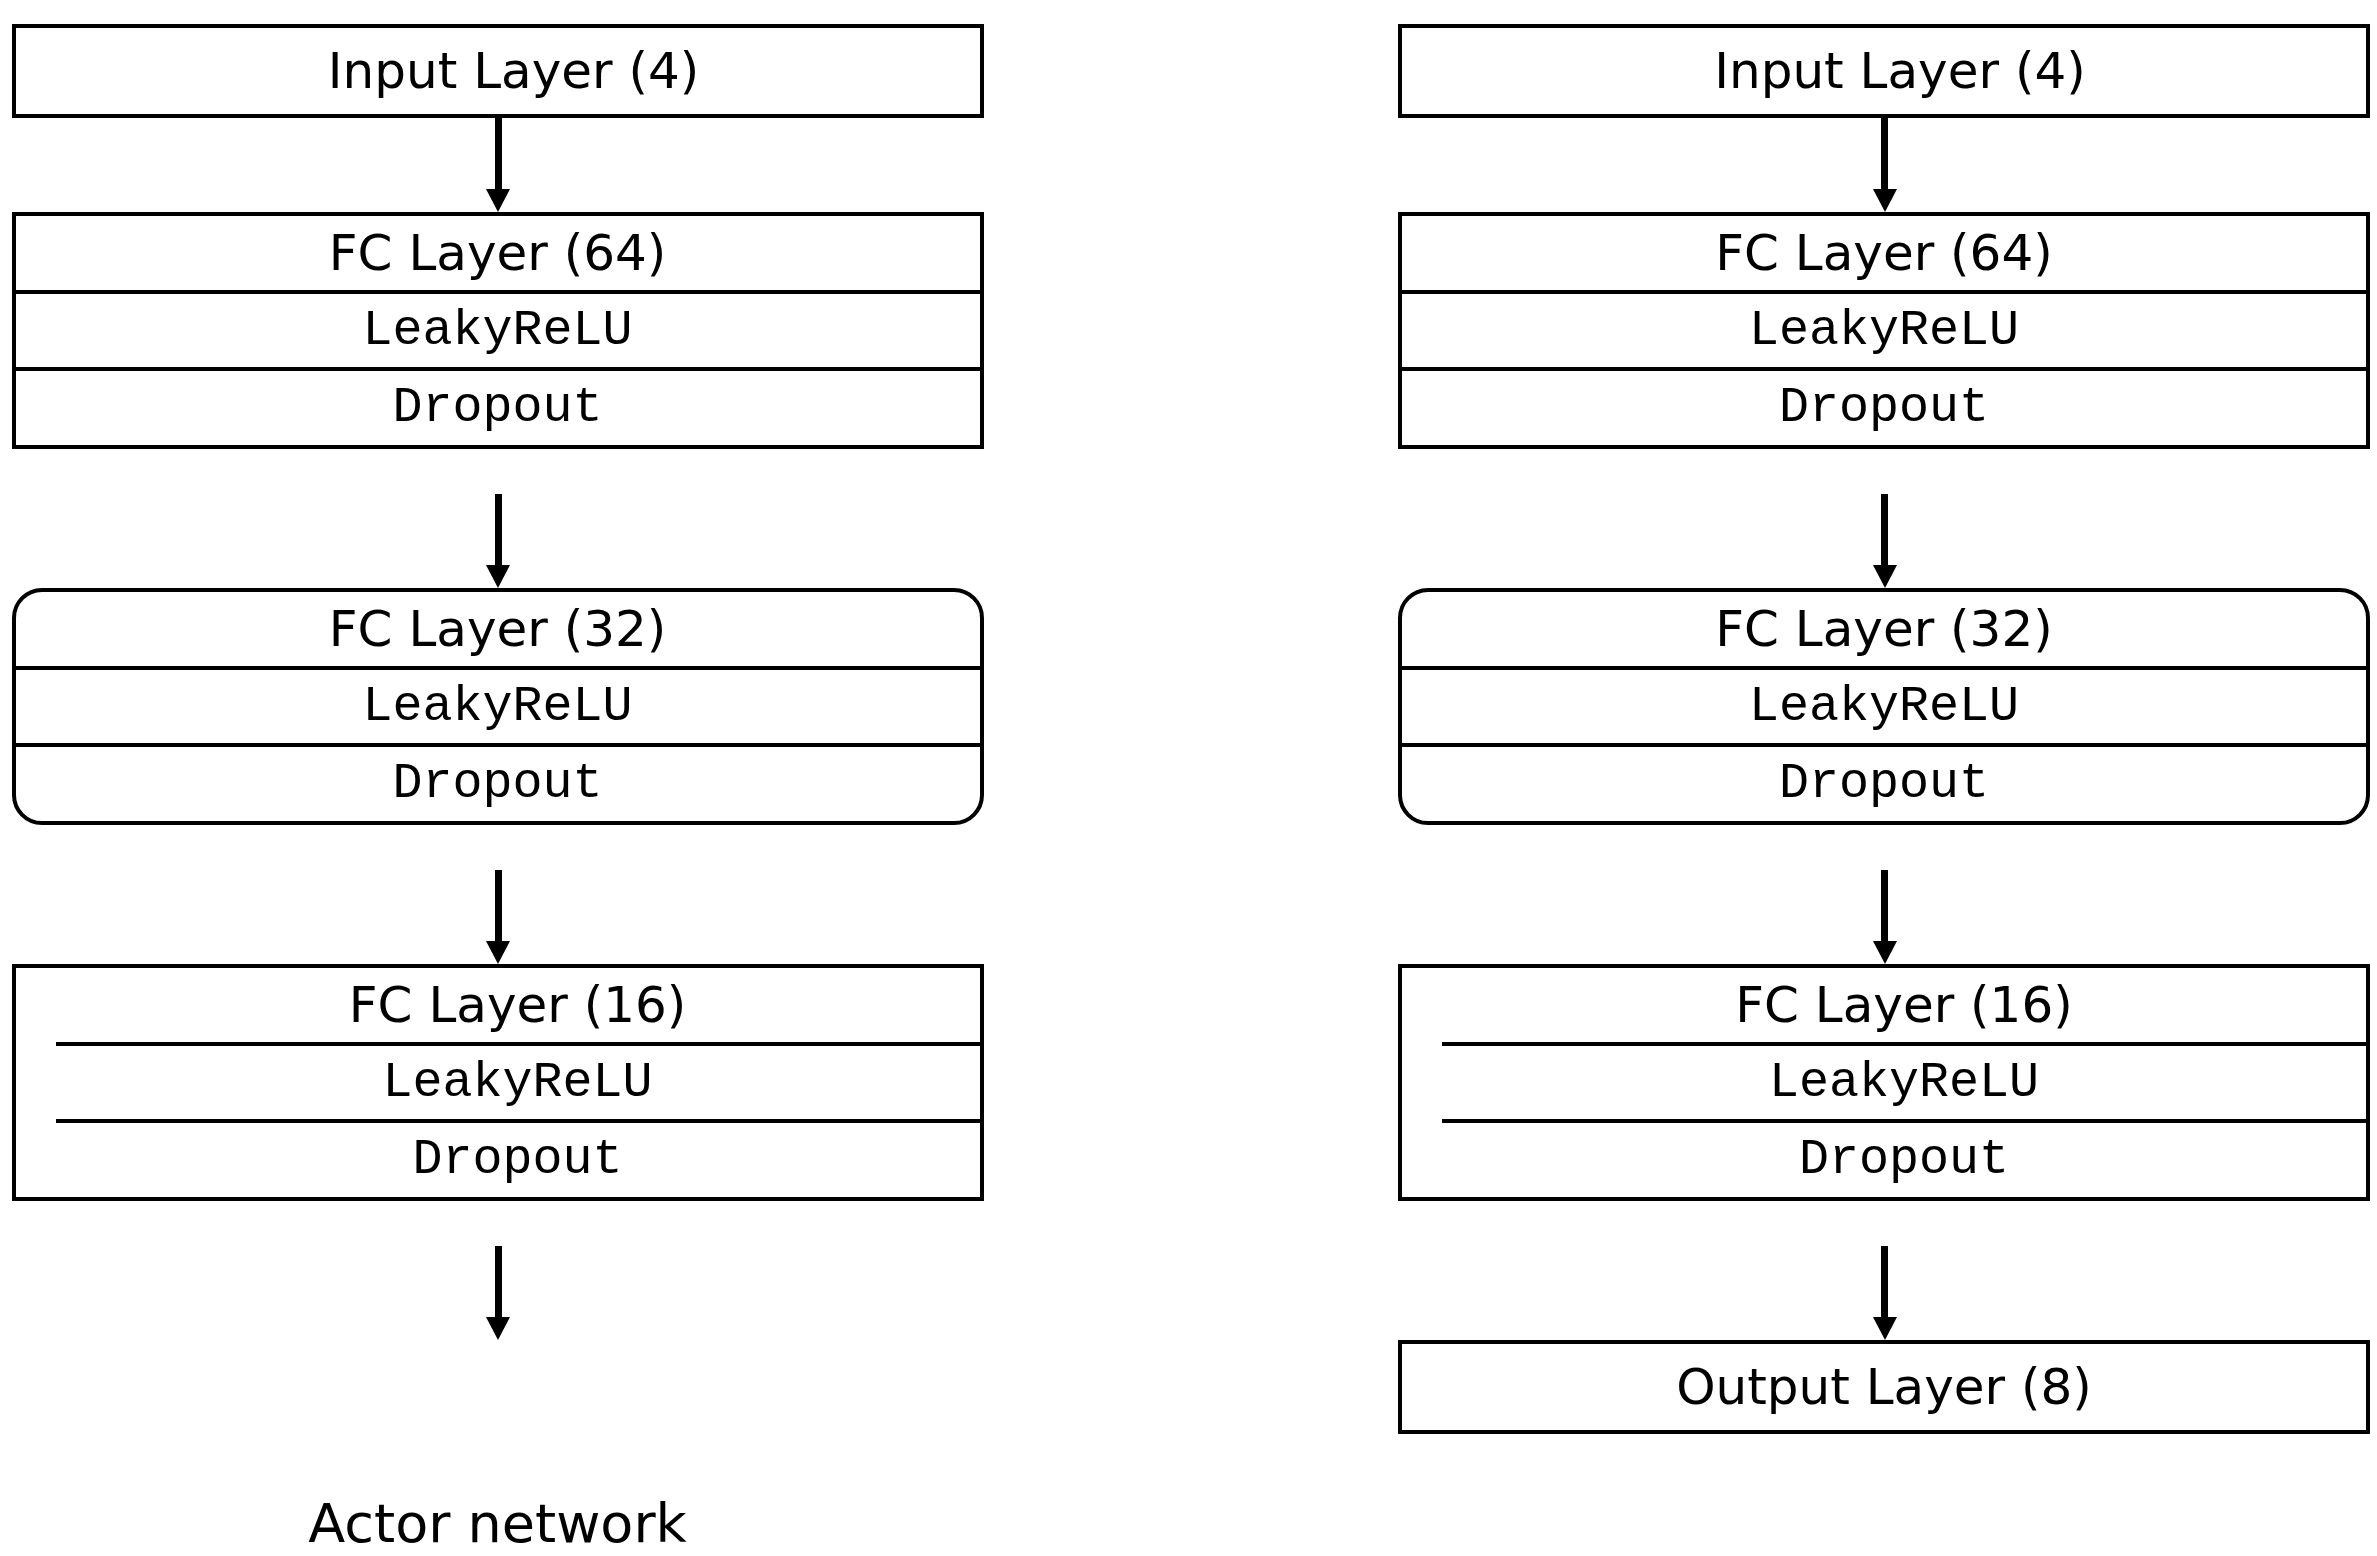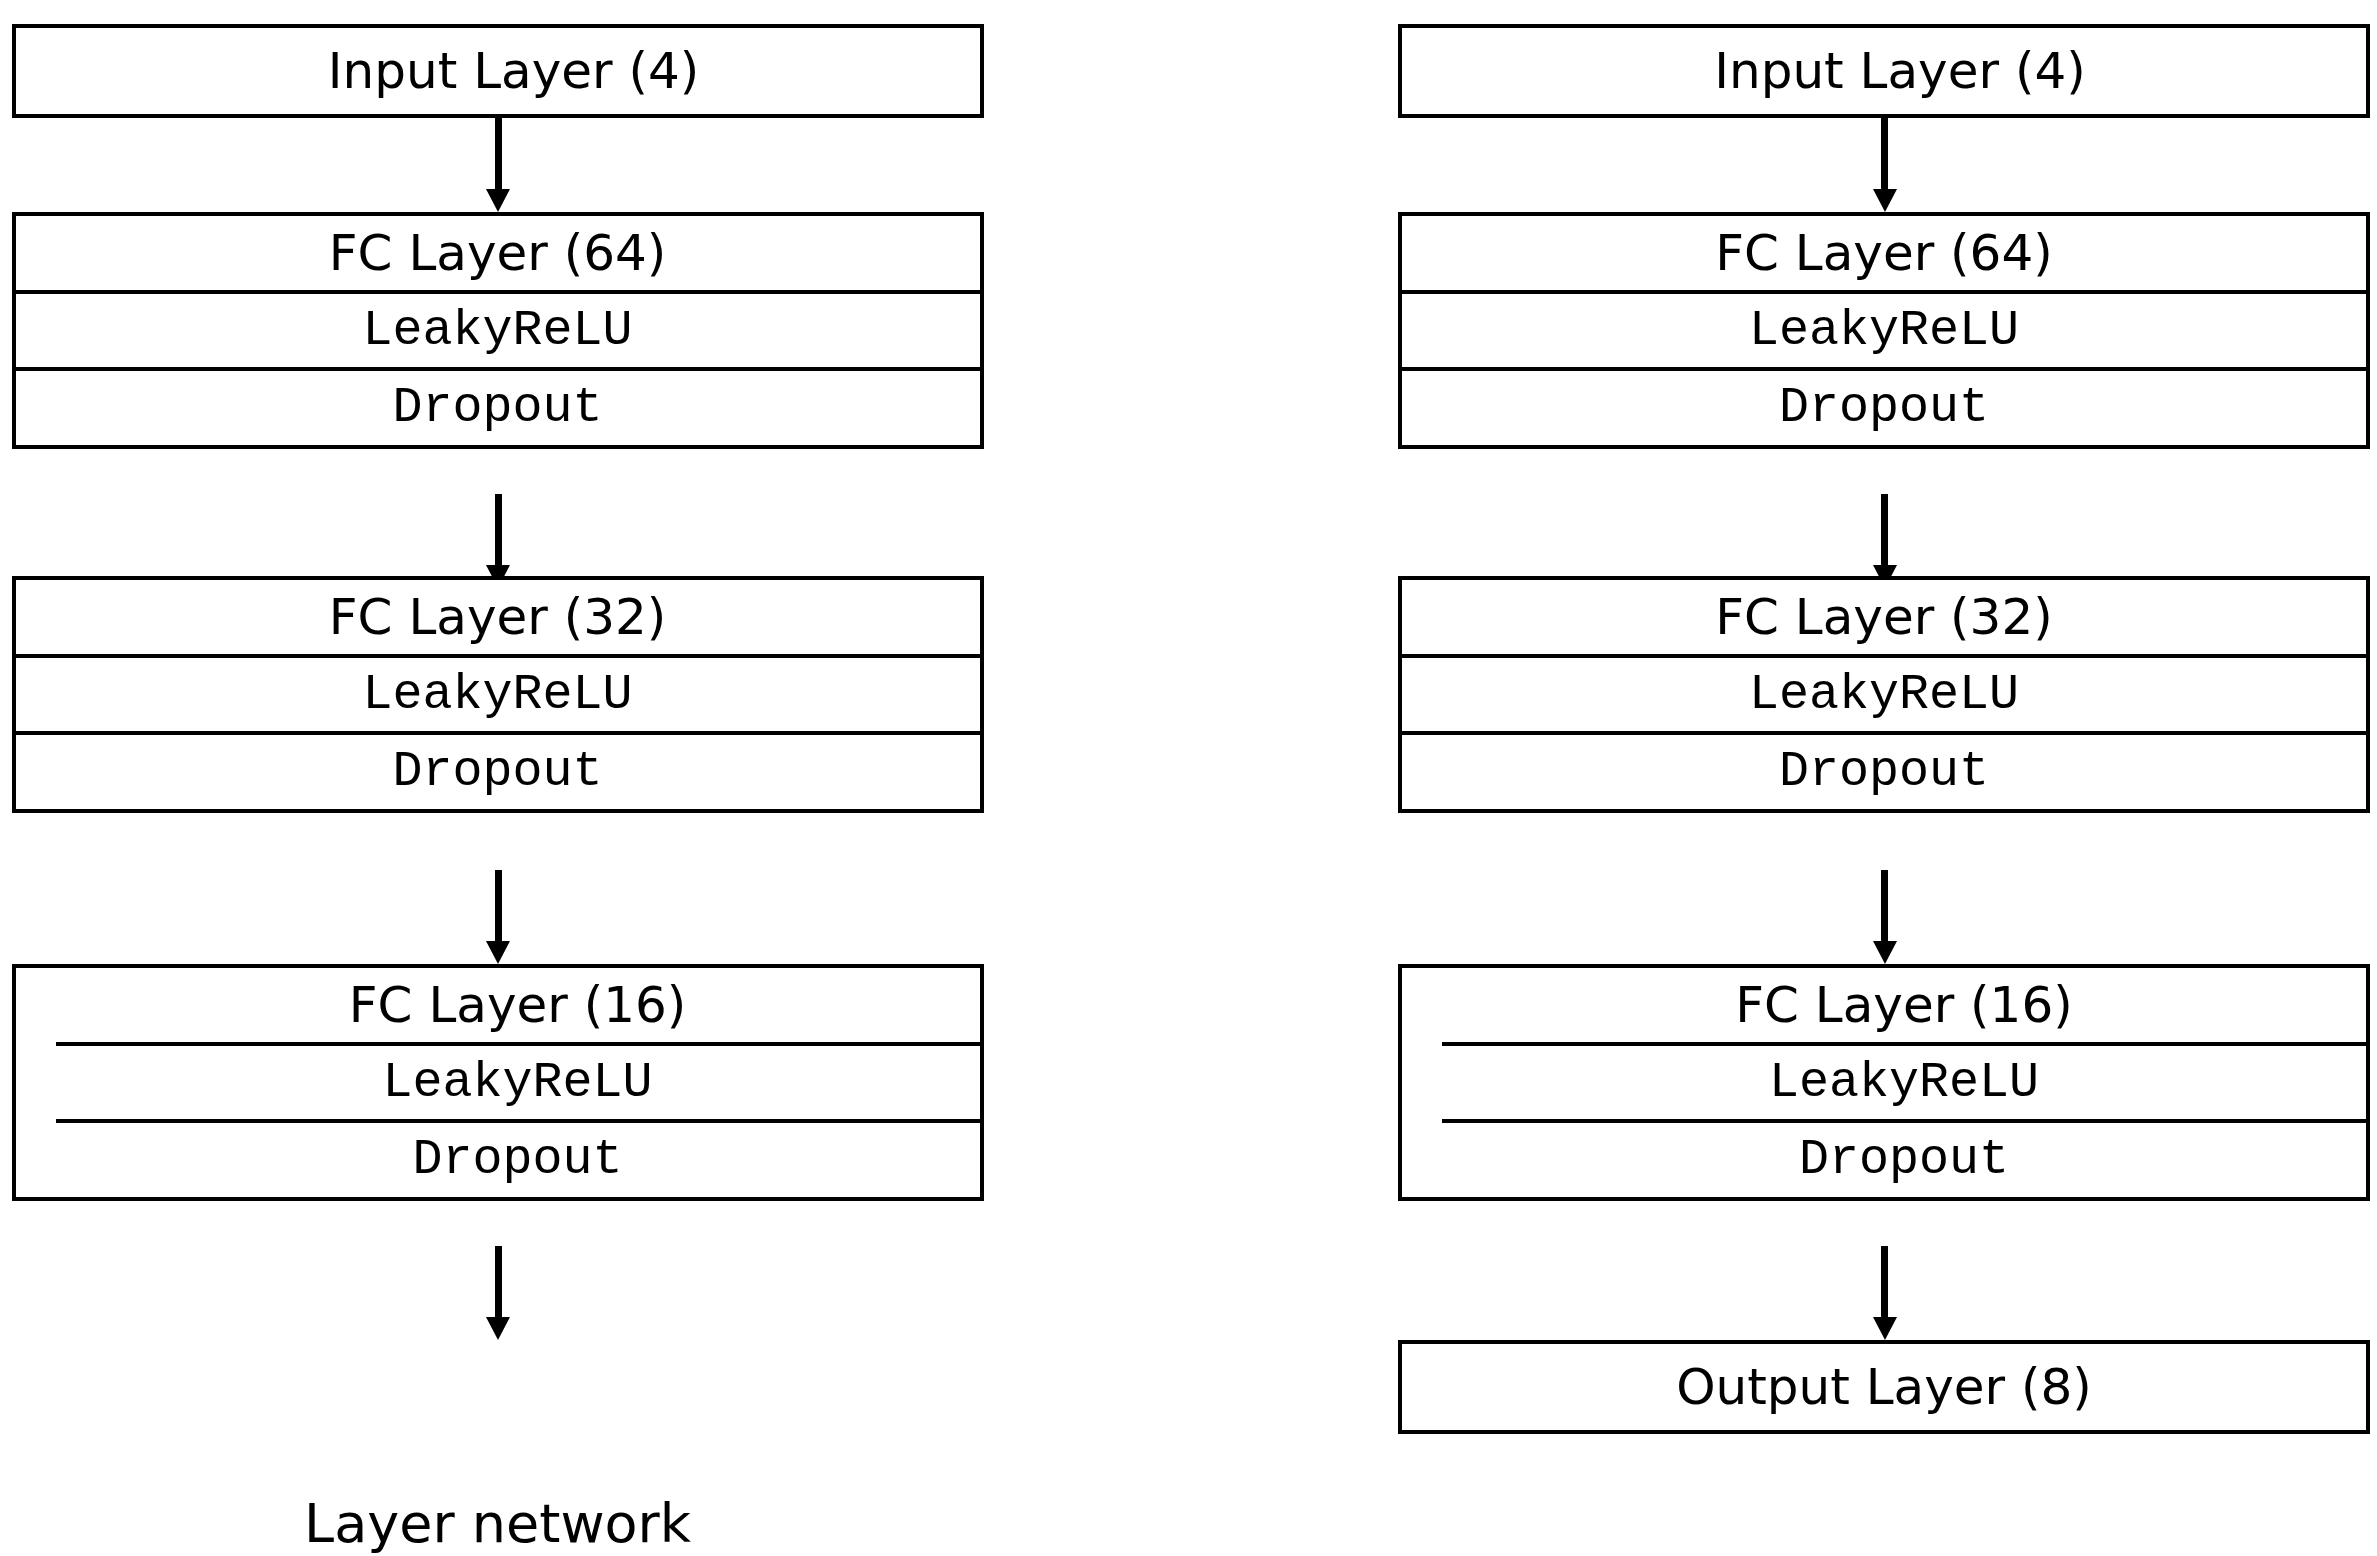--- a/index.html
+++ b/index.html
@@ -34,21 +34,21 @@
     justify-content: center;
     font-size: 50px;
     line-height: 1;
     box-sizing: border-box;
     white-space: nowrap;
   }
   .group .row + .row { border-top: 4.5px solid #000000; font-family: Liberation Mono, monospace; }
 
   .b0 { top: 0; padding-left: 32px; }
   .b1 { top: 188px; }
-  .b2 { top: 552px; }
+  .b2 { top: 564px; border-radius: 30px; }
   .b3 { top: 940px; padding-left: 40px; }
   .b4 { top: 1316px; }
 
   .arrow {
     position: absolute;
     left: 474px;
     width: 25px;
     height: 94px;
     display: flex;
     flex-direction: column;
@@ -119,21 +119,21 @@
       <div class="row">LeakyReLU</div>
       <div class="row">Dropout</div>
     </div>
 
     <div class="arrow a3">
       <div class="shaft"></div>
       <div class="head"></div>
     </div>
 
 
-    <div class="caption">Layer network</div>
+    <div class="caption">Actor network</div>
   </div>
 
   <div class="column col-right">
 
     <div class="block single b0">
       <div class="row">Input Layer (4)</div>
     </div>
 
     <div class="arrow a0">
       <div class="shaft"></div>

